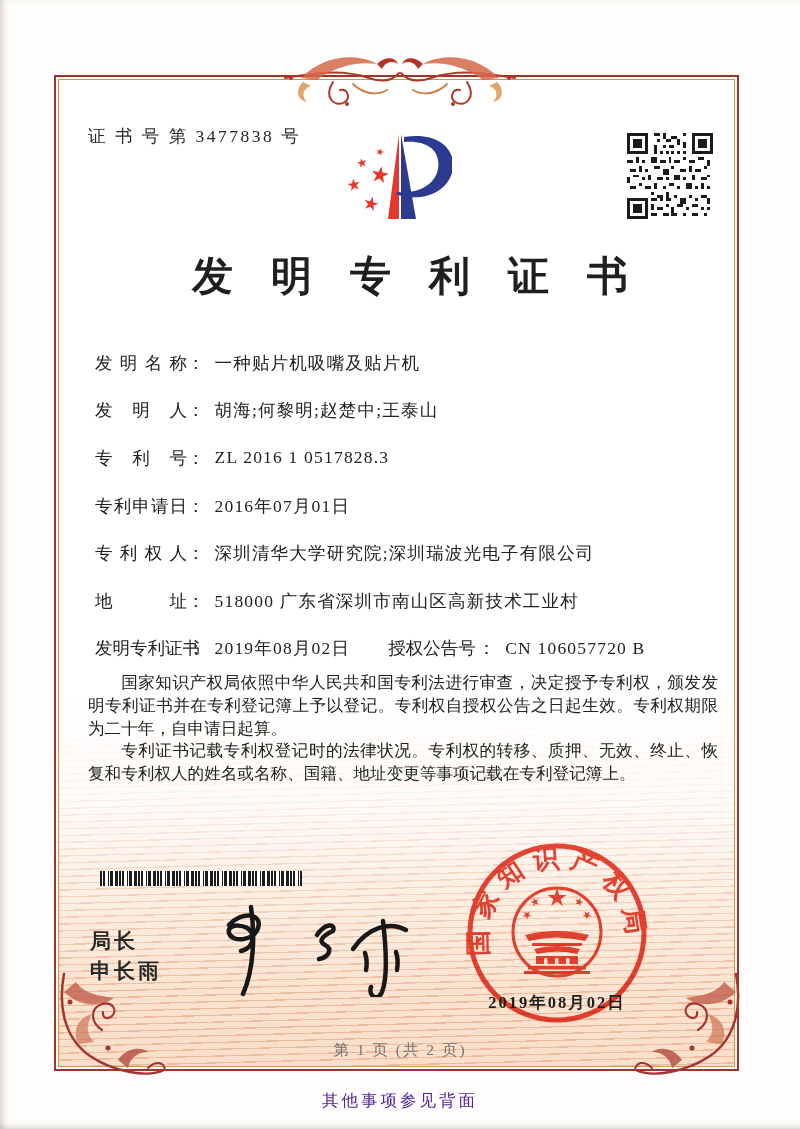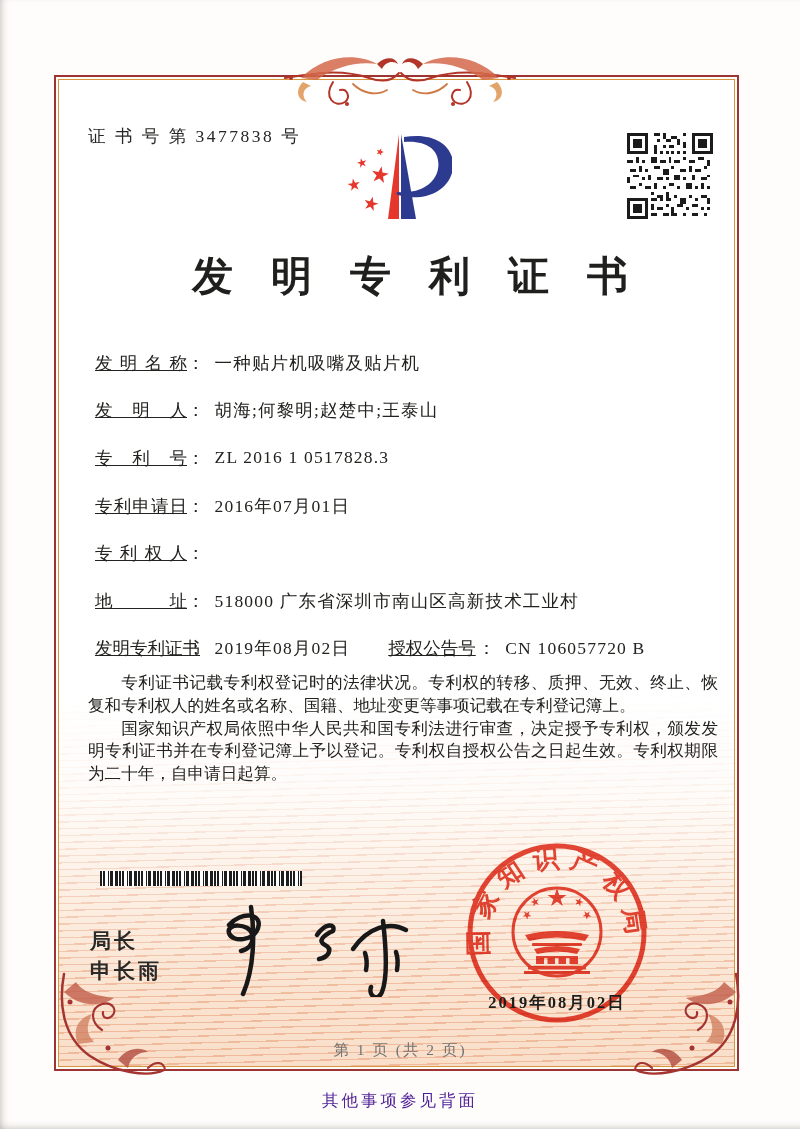--- a/index.html
+++ b/index.html
@@ -31,21 +31,21 @@
   .ornament{position:absolute;}
   
   .abs{position:absolute;}
   .cert-no{left:88px;top:124px;font-size:17.5px;letter-spacing:2.5px;color:#262624;}
   .title{
     left:50%;top:249px;transform:translateX(-50%);margin-left:19px;
     font-size:41px;font-weight:600;letter-spacing:38px;white-space:nowrap;color:#1f1f1d;
   }
   .fields{left:95px;top:339px;width:612px;font-size:17.5px;color:#22221f;}
   .frow{height:47.6px;display:flex;align-items:center;white-space:nowrap;}
-  .flabel{display:inline-block;width:92px;text-align:justify;text-align-last:justify;text-decoration:underline;}
+  .flabel{display:inline-block;width:92px;text-align:justify;text-align-last:justify;}
   .fcolon{margin-right:10px;}
   .fvalue{letter-spacing:1.2px;}
   .pair2{margin-left:38px;display:flex;align-items:center;}
   .pair2 .flabel{width:auto;}
   .pair2 .fcolon{margin-left:2px;}
   .paragraphs{left:88px;top:672px;width:630px;font-size:16.6px;line-height:22.8px;color:#22221f;text-align:justify;}
   .paragraphs p{margin:0;text-indent:2em;}
   .barcode{
     left:100px;top:871px;width:202px;height:15px;
     background:repeating-linear-gradient(90deg,
@@ -177,41 +177,42 @@
       <span class="fvalue">ZL 2016 1 0517828.3</span>
     </div>
     <div class="frow">
       <span class="flabel">专利申请日</span>
         <span class="fcolon">：</span>
       <span class="fvalue">2016年07月01日</span>
     </div>
     <div class="frow">
       <span class="flabel">专利权人</span>
         <span class="fcolon">：</span>
+      <span class="fvalue">深圳清华大学研究院;深圳瑞波光电子有限公司</span>
     </div>
     <div class="frow">
       <span class="flabel">地址</span>
         <span class="fcolon">：</span>
       <span class="fvalue">518000 广东省深圳市南山区高新技术工业村</span>
     </div>
     <div class="frow">
       <span class="flabel">发明专利证书</span>
         <span class="fcolon">：</span>
       <span class="fvalue">2019年08月02日</span>
       <span class="pair2">
         <span class="flabel">授权公告号</span>
           <span class="fcolon">：</span>
         <span class="fvalue">CN 106057720 B</span>
       </span>
     </div>
   </div>
 
   <div class="abs paragraphs">
+    <p>国家知识产权局依照中华人民共和国专利法进行审查，决定授予专利权，颁发发明专利证书并在专利登记簿上予以登记。专利权自授权公告之日起生效。专利权期限为二十年，自申请日起算。</p>
     <p>专利证书记载专利权登记时的法律状况。专利权的转移、质押、无效、终止、恢复和专利权人的姓名或名称、国籍、地址变更等事项记载在专利登记簿上。</p>
-    <p>国家知识产权局依照中华人民共和国专利法进行审查，决定授予专利权，颁发发明专利证书并在专利登记簿上予以登记。专利权自授权公告之日起生效。专利权期限为二十年，自申请日起算。</p>
   </div>
 
   <div class="abs barcode"></div>
 
   <div class="abs signoff">
     <div>局长</div>
     <div>申长雨</div>
   </div>
 
   <svg class="abs signature" width="210" height="100" viewBox="0 0 210 100">

